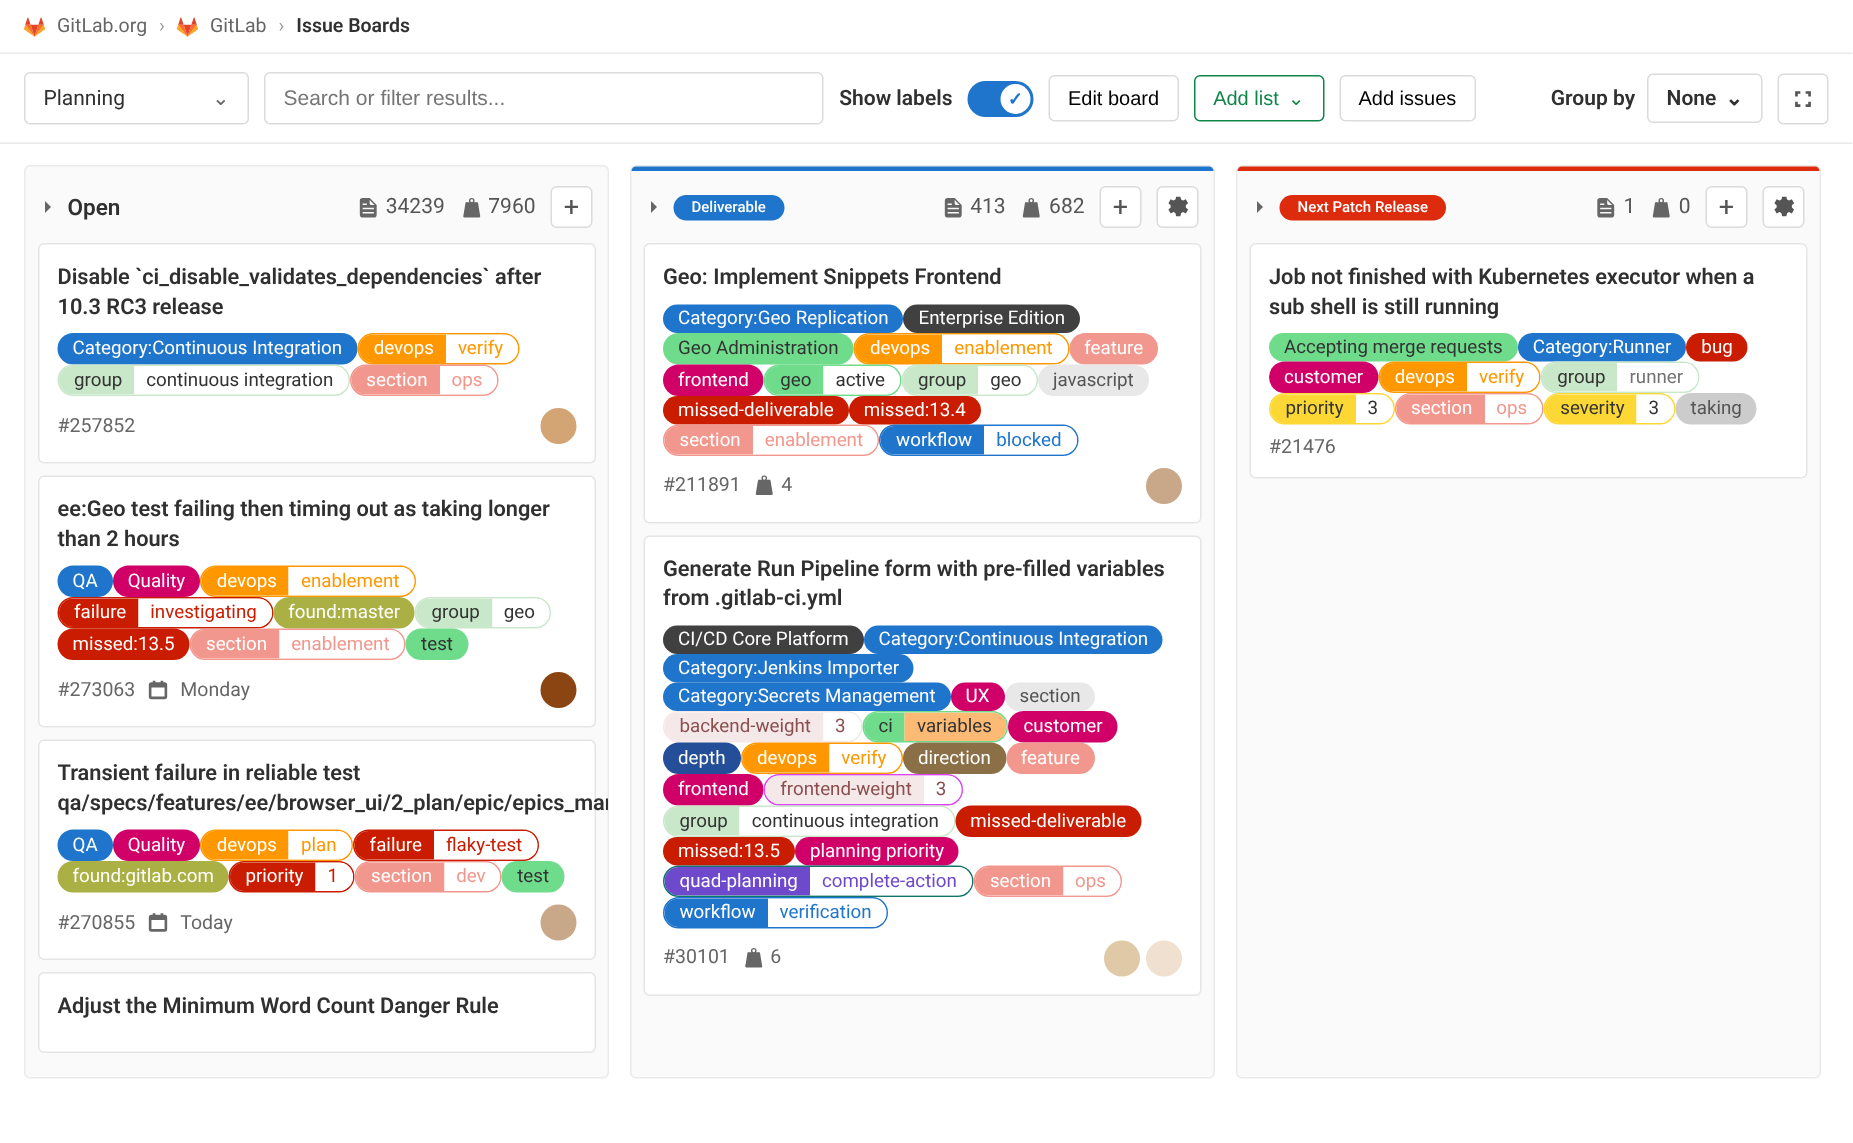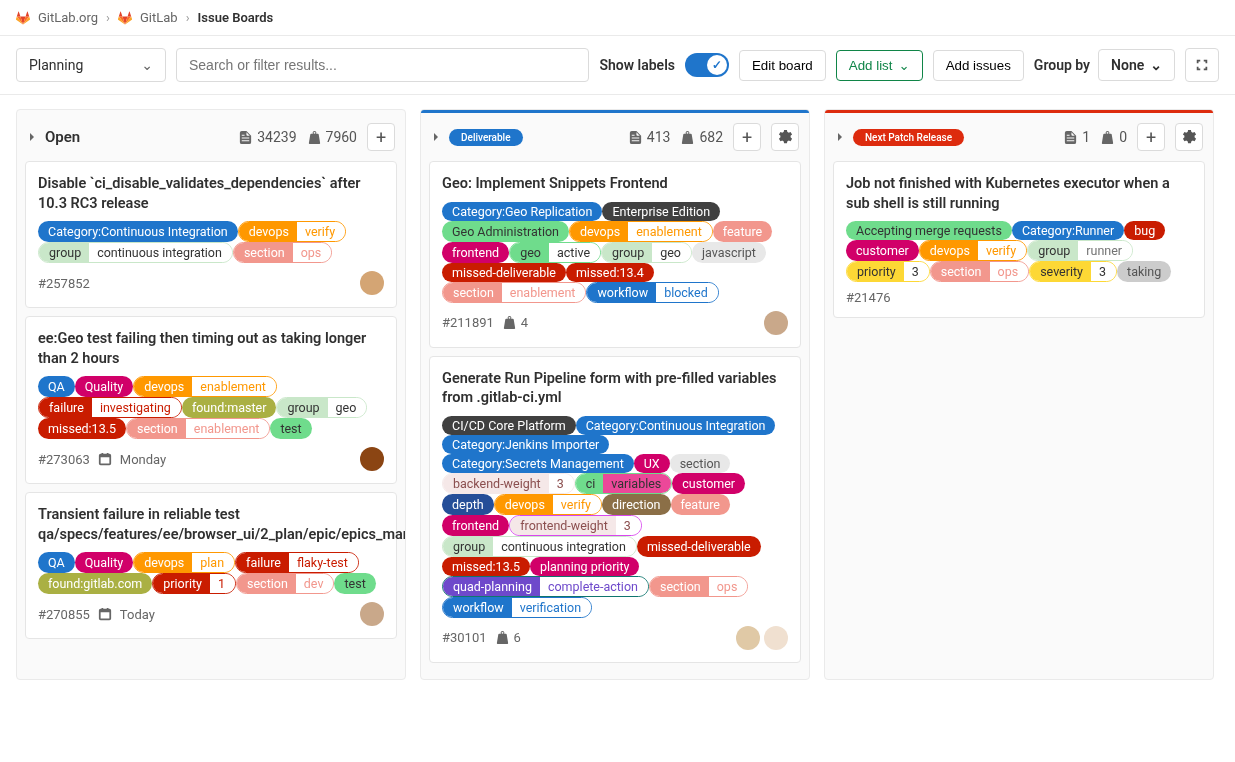--- a/index.html
+++ b/index.html
@@ -17,21 +17,21 @@
 .toolbar { display: flex; align-items: center; gap: 10px; padding: 12px 16px; border-bottom: 1px solid #eaeaea; }
 .select-board { display: flex; align-items: center; justify-content: space-between; border: 1px solid #dbdbdb; border-radius: 4px; padding: 8px 12px; min-width: 150px; background: #fff; cursor: pointer; }
 .select-board .chev { color: #666; }
 .search-box { flex: 1; border: 1px solid #dbdbdb; border-radius: 4px; padding: 8px 12px; color: #888; min-width: 300px; }
 .search-box input { border: none; outline: none; width: 100%; font-size: 14px; background: transparent; }
 .show-labels-wrap { display: flex; align-items: center; gap: 10px; font-weight: 600; }
 .toggle { width: 44px; height: 24px; background: #1f75cb; border-radius: 999px; position: relative; cursor: pointer; }
 .toggle .knob { position: absolute; right: 2px; top: 2px; width: 20px; height: 20px; background: #fff; border-radius: 50%; display:flex; align-items:center; justify-content:center; color:#1f75cb; font-size:12px; }
 .btn { border: 1px solid #dbdbdb; border-radius: 4px; padding: 7px 12px; background: #fff; cursor: pointer; display: inline-flex; align-items: center; gap: 6px; }
 .btn.green { border-color: #108548; color: #108548; }
-.groupby { display: flex; align-items: center; gap: 8px; font-weight: 600; }
+.groupby { display: flex; align-items: center; gap: 8px; font-weight: 600; margin-left: 40px; }
 .expand-btn { border: 1px solid #dbdbdb; border-radius: 4px; width: 34px; height: 34px; display: inline-flex; align-items: center; justify-content: center; cursor: pointer; }
 
 
 .board-area { display: flex; gap: 14px; padding: 14px 16px; overflow-x: auto; }
 .list { width: 390px; min-width: 390px; background: #fafafa; border: 1px solid #eaeaea; border-radius: 4px; display: flex; flex-direction: column; max-height: 610px; position: relative; }
 .list-top-border { height: 3px; width: 100%; border-radius: 4px 4px 0 0; }
 .list-header { display: flex; align-items: center; justify-content: space-between; padding: 10px 10px; }
 .list-header-left { display: flex; align-items: center; gap: 8px; }
 .list-header-right { display: flex; align-items: center; gap: 10px; }
 .list-title-plain { font-weight: 600; font-size: 15px; }
@@ -246,20 +246,30 @@
               <svg width="14" height="14" viewBox="0 0 16 16">
                 <path fill="#666" d="M4 1v1H3a2 2 0 00-2 2v9a2 2 0 002 2h10a2 2 0 002-2V4a2 2 0 00-2-2h-1V1h-2v1H6V1H4zM3 6h10v7H3V6z"></path>
               </svg> 
               <span>Today</span>
             </div>
       <div class="avatars">
               <span class="avatar" style="background:#c9a88a"></span>
             </div>
     </div>
   </div>
+        <div class="card">
+    <div class="card-title">Adjust the Minimum Word Count Danger Rule</div>
+
+    <div class="card-footer">
+      <div class="card-footer-left">
+              <span></span>
+            </div>
+      <div class="avatars"></div>
+    </div>
+  </div>
       </div>
   </div>
   <div class="list">
     <div class="list-top-border" style="background:#1f75cb"></div>
     <div class="list-header">
       <div class="list-header-left">
           <svg width="10" height="10" viewBox="0 0 10 10" class="chev-icon">
             <path fill="#666" d="M3 1l4 4-4 4z"></path>
           </svg>
           <span class="list-title-pill" style="background:#1f75cb">Deliverable</span>
@@ -341,21 +351,21 @@
             <span class="label" style="background:#1f75cb;color:#fff">Category:Jenkins Importer</span>
             <span class="label" style="background:#1f75cb;color:#fff">Category:Secrets Management</span>
             <span class="label" style="background:#d10069;color:#fff">UX</span>
             <span class="label" style="background:#e8e8e8;color:#555">section</span>
             <span class="label scoped" style="border:1px solid #f5e8e8">
               <span class="sk" style="background:#f5e8e8;color:#8b4f4f">backend-weight</span>
               <span class="sv" style="background:#fff;color:#8b4f4f">3</span>
             </span>
             <span class="label scoped" style="border:1px solid #6fdc8c">
               <span class="sk" style="background:#6fdc8c;color:#333">ci</span>
-              <span class="sv" style="background:#ec4899;color:#333">variables</span>
+              <span class="sv" style="background:#fdba74;color:#333">variables</span>
             </span>
             <span class="label" style="background:#d10069;color:#fff">customer</span>
             <span class="label" style="background:#254e98;color:#fff">depth</span>
             <span class="label scoped" style="border:1px solid #ff9800">
               <span class="sk" style="background:#ff9800;color:#fff">devops</span>
               <span class="sv" style="background:#fff;color:#ff9800">verify</span>
             </span>
             <span class="label" style="background:#8b6f47;color:#fff">direction</span>
             <span class="label" style="background:#f2978d;color:#fff">feature</span>
             <span class="label" style="background:#d10069;color:#fff">frontend</span>

